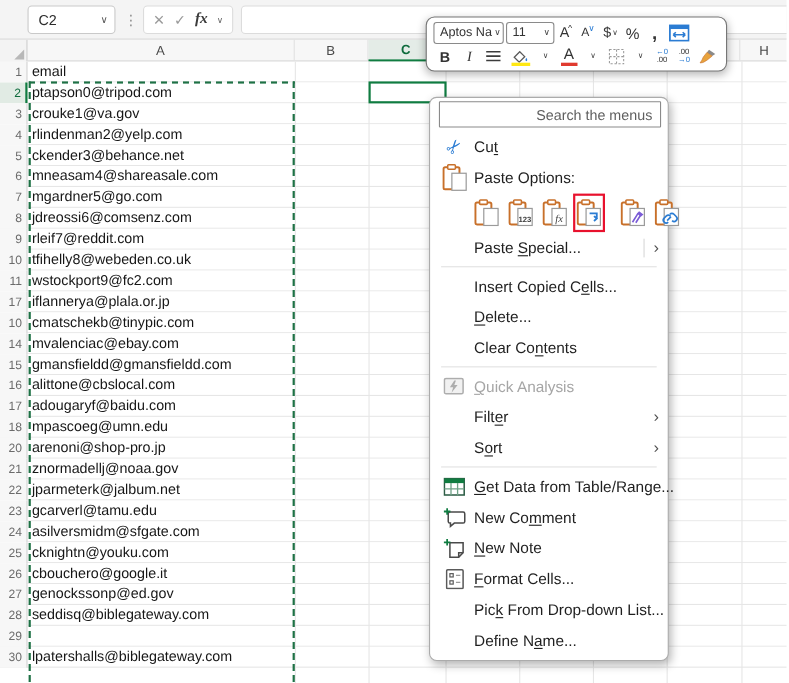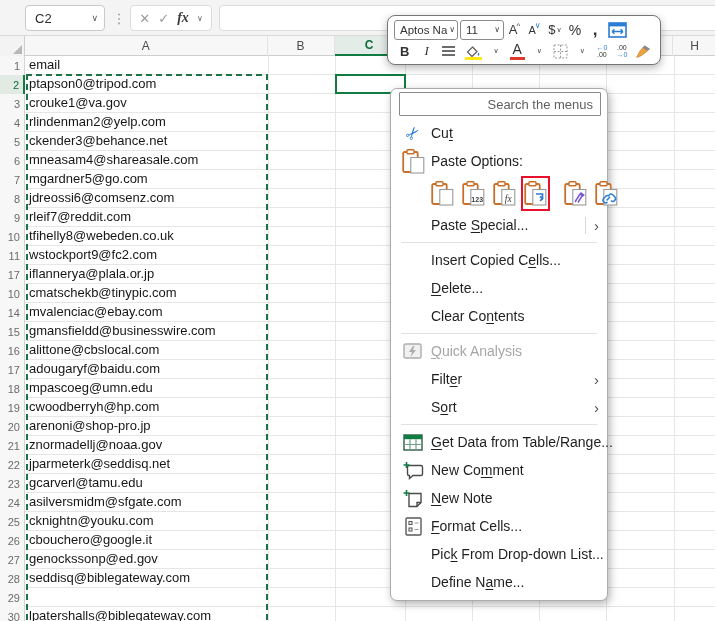--- a/index.html
+++ b/index.html
@@ -158,49 +158,45 @@
       <div class="grow">
         <div class="gut">10</div>
         <div class="cellA">cmatschekb@tinypic.com</div>
       </div>
       <div class="grow">
         <div class="gut">14</div>
         <div class="cellA">mvalenciac@ebay.com</div>
       </div>
       <div class="grow">
         <div class="gut">15</div>
-        <div class="cellA">gmansfieldd@businesswire.com</div>
+        <div class="cellA">gmansfieldd@gmansfieldd.com</div>
       </div>
       <div class="grow">
         <div class="gut">16</div>
         <div class="cellA">alittone@cbslocal.com</div>
       </div>
       <div class="grow">
         <div class="gut">17</div>
         <div class="cellA">adougaryf@baidu.com</div>
       </div>
       <div class="grow">
         <div class="gut">18</div>
         <div class="cellA">mpascoeg@umn.edu</div>
       </div>
       <div class="grow">
-        <div class="gut">19</div>
-        <div class="cellA">cwoodberryh@hp.com</div>
-      </div>
-      <div class="grow">
         <div class="gut">20</div>
         <div class="cellA">arenoni@shop-pro.jp</div>
       </div>
       <div class="grow">
         <div class="gut">21</div>
         <div class="cellA">znormadellj@noaa.gov</div>
       </div>
       <div class="grow">
         <div class="gut">22</div>
-        <div class="cellA">jparmeterk@seddisq.net</div>
+        <div class="cellA">jparmeterk@jalbum.net</div>
       </div>
       <div class="grow">
         <div class="gut">23</div>
         <div class="cellA">gcarverl@tamu.edu</div>
       </div>
       <div class="grow">
         <div class="gut">24</div>
         <div class="cellA">asilversmidm@sfgate.com</div>
       </div>
       <div class="grow">

